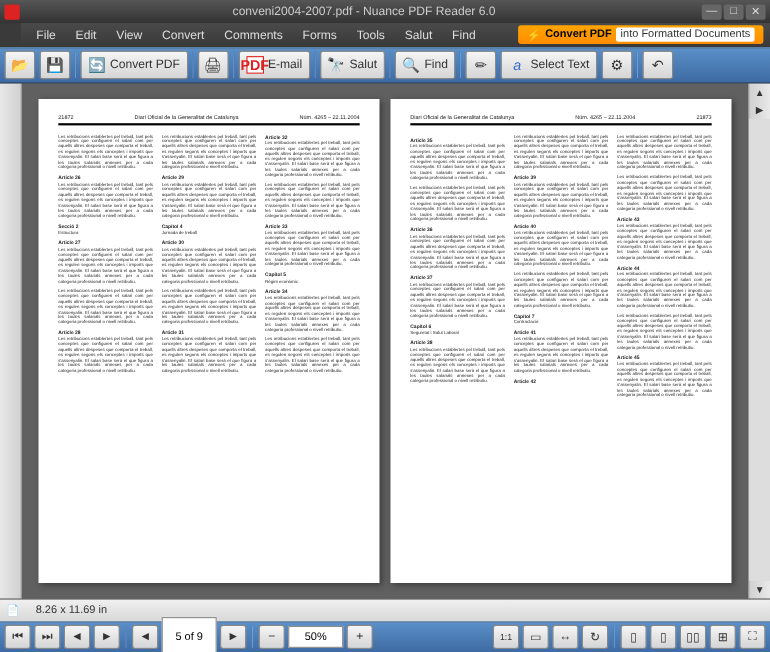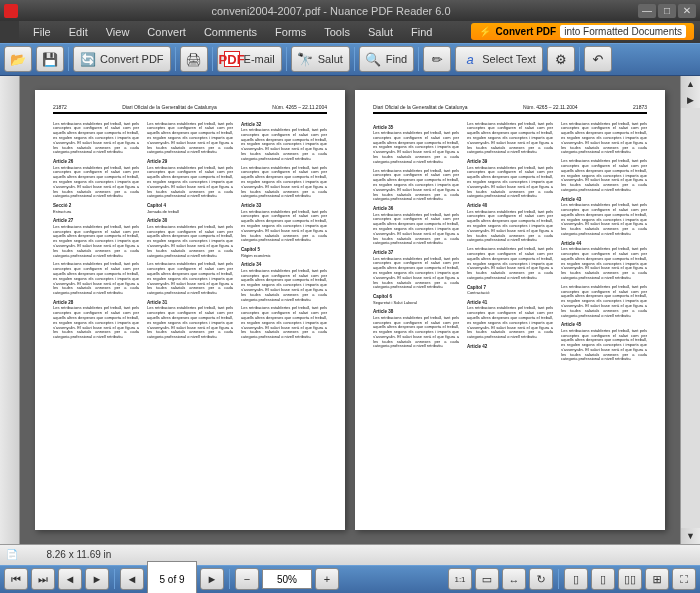--- a/index.html
+++ b/index.html
@@ -24,21 +24,21 @@
 .rightpanel { width: 20px; background: linear-gradient(to left, #e8e8e8, #d0d0d0); border-left: 1px solid #999; display: flex; flex-direction: column; }
 .rightpanel .arrow { height: 16px; display: flex; align-items: center; justify-content: center; font-size: 9px; color: #333; cursor: pointer; }
 .rightpanel .track { flex: 1; background: #ddd; }
 .doc-viewport { flex: 1; background: #606060; padding: 14px; display: flex; gap: 10px; justify-content: center; overflow: hidden; }
 .page { background: #fff; width: 310px; height: 440px; box-shadow: 2px 2px 6px rgba(0,0,0,0.4); padding: 14px 18px; display: flex; flex-direction: column; font-size: 4px; color: #222; line-height: 1.2; overflow: hidden; }
 .page-header { display: flex; justify-content: space-between; font-size: 5px; border-bottom: 2px solid #000; padding-bottom: 2px; margin-bottom: 8px; }
 .page-cols { flex: 1; column-count: 3; column-gap: 8px; text-align: justify; }
 .page-cols p { margin-bottom: 4px; break-inside: avoid-column; }
 .page-cols h4 { font-size: 4.5px; font-weight: bold; margin: 3px 0 1px; }
 .statusbar { height: 22px; background: linear-gradient(to bottom, #f0f0f0, #d8d8d8); border-top: 1px solid #999; display: flex; align-items: center; padding: 0 6px; font-size: 10px; color: #333; }
-.statusbar .dims { margin-left: 28px; }
+.statusbar .dims { margin-left: 14px; }
 .bottombar { height: 28px; background: linear-gradient(to bottom, #5a8fc7, #3e6aa3); display: flex; align-items: center; padding: 0 4px; gap: 3px; border-top: 1px solid #6a9fd7; }
 .bbtn { width: 24px; height: 22px; background: linear-gradient(to bottom, #f5f5f5, #d5d5d5); border: 1px solid #888; border-radius: 3px; display: flex; align-items: center; justify-content: center; font-size: 11px; color: #333; cursor: pointer; }
 .pagefield { width: 50px; height: 36px; background: #fff; border: 1px solid #888; text-align: center; font-size: 10px; padding: 2px; }
 .zoomfield { width: 50px; height: 20px; background: #fff; border: 1px solid #888; text-align: center; font-size: 10px; padding: 2px; }
 .bspacer { flex: 1; }
 .bsep { width: 1px; height: 20px; background: #2a4a7a; border-right: 1px solid #6a9fd7; margin: 0 2px; }
 .folder-ico { color: #e6a817; }
 .save-ico { color: #3a5fcc; }
 .pdf-ico { color: #d22; font-weight: bold; font-size: 8px; background: #fff; border: 1px solid #d22; padding: 0 1px; }
 </style>

